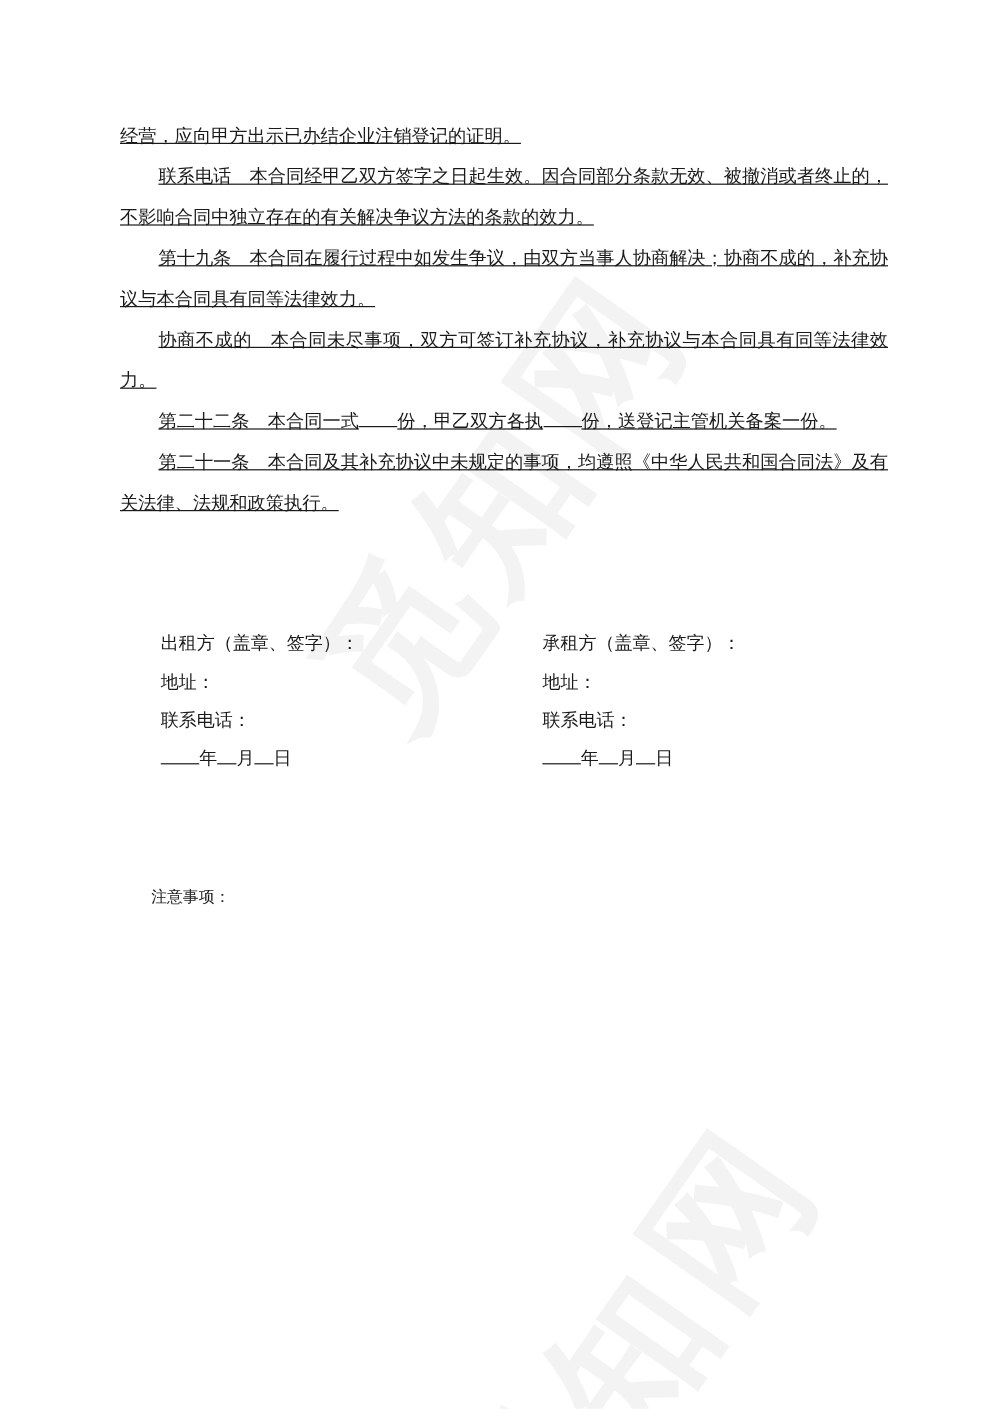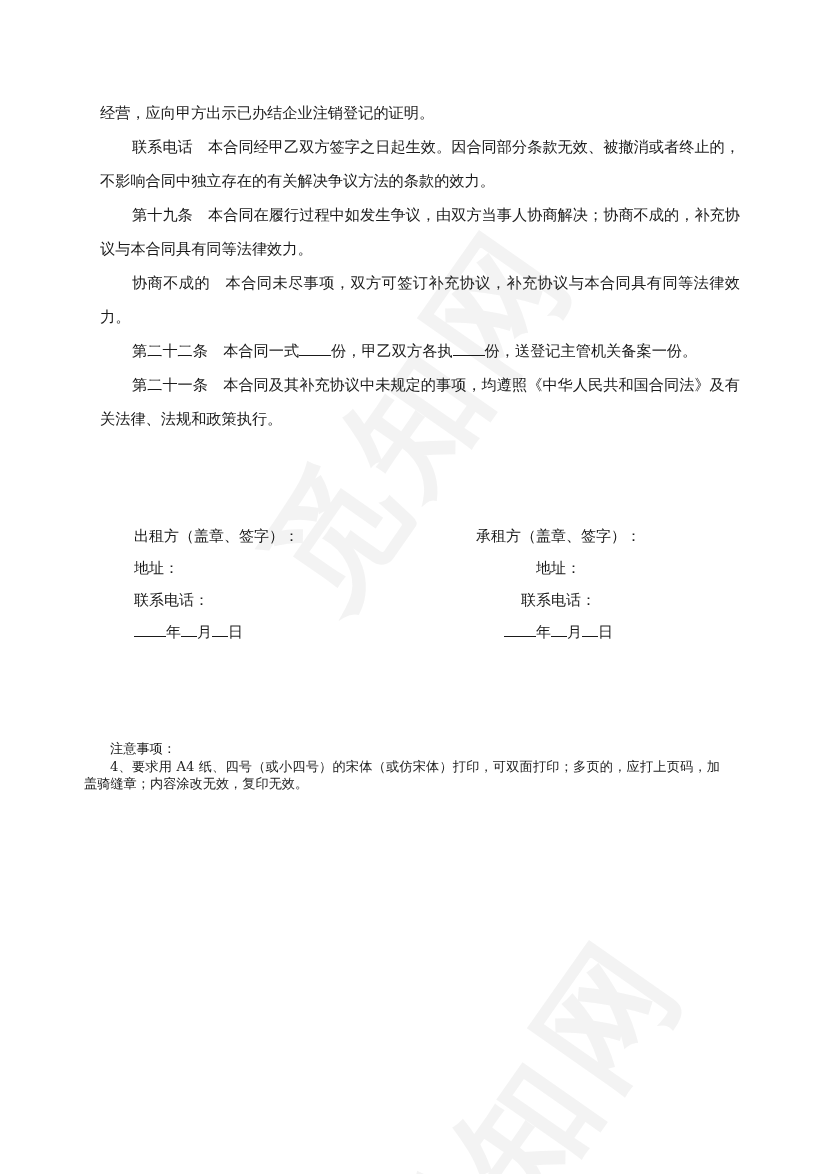--- a/index.html
+++ b/index.html
@@ -36,20 +36,21 @@
     .wm1 { left: 210px; top: 330px; }
     .wm2 { left: 320px; top: 1040px; }
 
     .body-text {
       position: absolute;
       left: 100px;
       top: 96px;
       width: 640px;
       font-size: 15.2px;
       line-height: 34px;
+      text-decoration: underline;
     }
     .p { margin: 0; text-align: justify; text-align-last: left; }
     .indent { text-indent: 32px; }
     .blank {
       display: inline-block;
       border-bottom: 1px solid #1a1a1a;
       height: 17px;
       vertical-align: baseline;
     }
     .b-long { width: 262px; margin-left: 4px; }
@@ -57,26 +58,26 @@
     .b-date4 { width: 32px; }
     .b-date2 { width: 16px; }
 
     .sign {
       position: absolute;
       top: 520px;
       font-size: 15px;
       line-height: 32px;
     }
     .sign-left { left: 134px; }
-    .sign-right { left: 476px; text-align: center; }
+    .sign-right { left: 452px; }
     .sign div { white-space: nowrap; }
 
     .notes {
       position: absolute;
-      left: 84px;
+      left: 100px;
       top: 740px;
       width: 636px;
       font-size: 13.2px;
       line-height: 17.6px;
     }
     .notes .p { text-align: justify; }
     .notes .indent { text-indent: 26px; }
   </style>
 </head>
 <body>
@@ -104,16 +105,15 @@
 
   <div class="sign sign-right">
     <div>承租方（盖章、签字）：</div>
     <div>地址：</div>
     <div>联系电话：</div>
     <div><span class="blank b-date4"></span><span>年</span><span class="blank b-date2"></span><span>月</span><span class="blank b-date2"></span><span>日</span></div>
   </div>
 
   <div class="notes">
     <p class="p indent">注意事项：</p>
-    <p class="p indent">4、要求用 A4 纸、四号（或小四号）的宋体（或仿宋体）打印，可双面打印；多页的，应打上页码，加盖骑缝章；内容涂改无效，复印无效。</p>
   </div>
 
 </div>
 
 </body></html>

